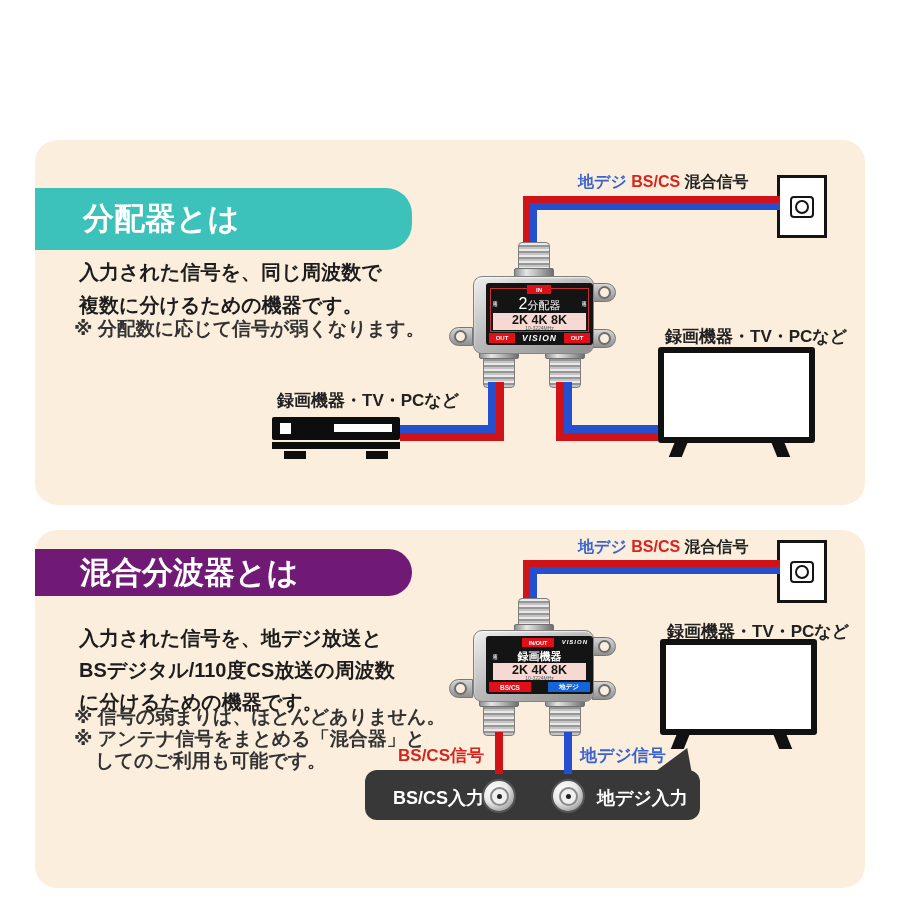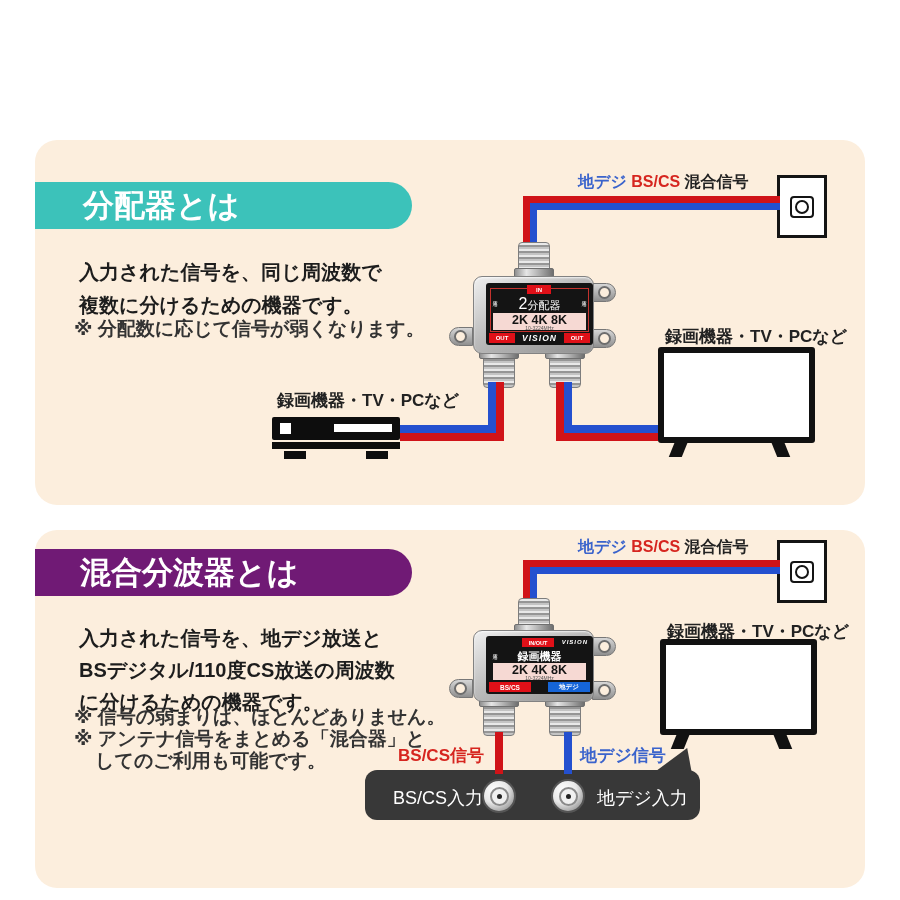--- a/index.html
+++ b/index.html
@@ -36,38 +36,38 @@
              display:flex;align-items:center;justify-content:center;}
   .bluebadge{background:#1565d8;}
   .pink{background:#f6d9d3;color:#151515;text-align:center;}
   .vision{font-weight:bold;font-style:italic;letter-spacing:1px;color:#fff;}
   .sidetxt{writing-mode:vertical-rl;font-size:5px;color:#ddd;line-height:5px;}
   .tv{background:#fff;border:6px solid #111;border-radius:3px;}
   .tvfoot{background:#111;width:13px;height:16px;}
   .devlbl{font-size:17px;font-weight:bold;color:#222;white-space:nowrap;}
   .blk{background:#0d0d0d;}
   .darkbox{background:#383838;border-radius:12px;}
-  .boxtxt{font-size:18px;font-weight:normal;color:#fff;white-space:nowrap;}
+  .boxtxt{font-size:18px;font-weight:bold;color:#fff;white-space:nowrap;}
   .coax-o{width:34px;height:34px;border-radius:50%;border:2px solid #555;box-sizing:border-box;
           background:radial-gradient(circle at 35% 30%,#ffffff,#e8e8e8 45%,#9e9e9e 80%,#777);
           display:flex;align-items:center;justify-content:center;}
   .coax-m{width:19px;height:19px;border-radius:50%;background:#f0f0f0;border:2px solid #8a8a8a;
           box-sizing:border-box;display:flex;align-items:center;justify-content:center;}
   .coax-d{width:5px;height:5px;border-radius:50%;background:#222;}
   .tail{background:#383838;clip-path:polygon(0 100%,88% 0,100% 100%);}
 </style>
 </head>
 <body>
 
 <div class="stage">
 
 
   <div class="abs panel" style="left:35px;top:140px;width:830px;height:365px;"></div>
 
-  <div class="abs hbadge teal" style="left:35px;top:182px;width:377px;height:47px;padding-left:48px;">
+  <div class="abs hbadge teal" style="left:35px;top:188px;width:377px;height:62px;padding-left:48px;">
     <span>分配器とは</span>
   </div>
 
   <div class="abs desc" style="left:79px;top:256px;">
     <div>入力された信号を、同じ周波数で</div>
     <div>複数に分けるための機器です。</div>
   </div>
   <div class="abs note" style="left:74px;top:318px;">※ 分配数に応じて信号が弱くなります。</div>
 
   <div class="abs siglbl" style="left:578px;top:172px;">

